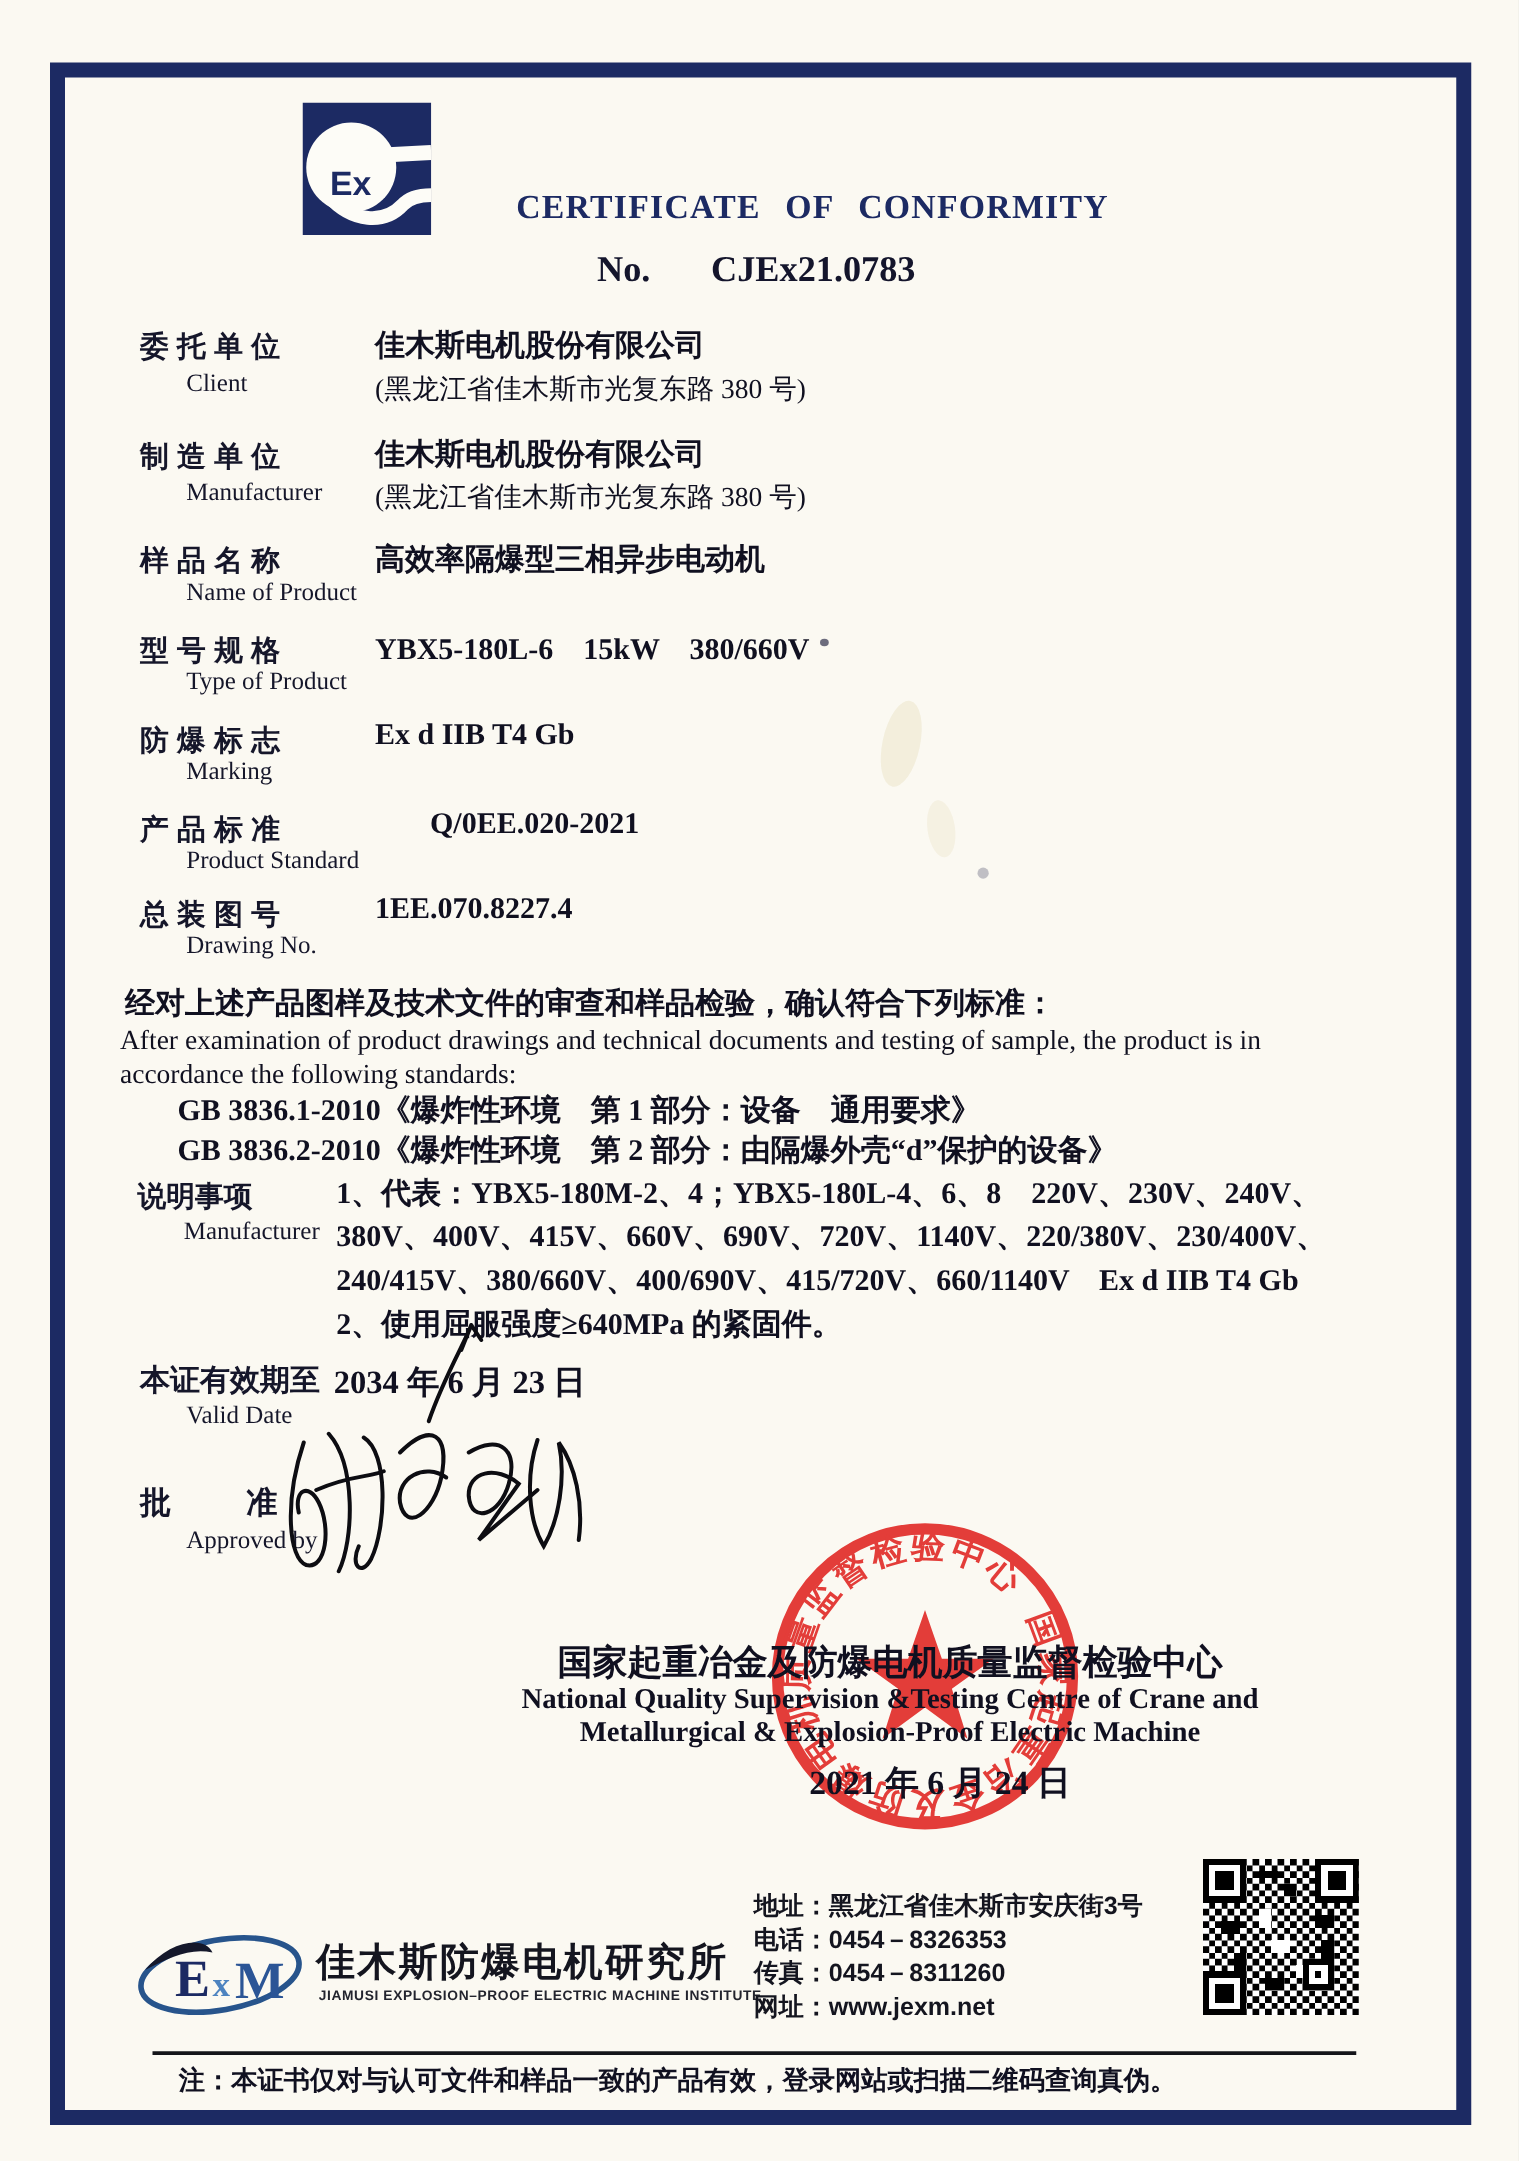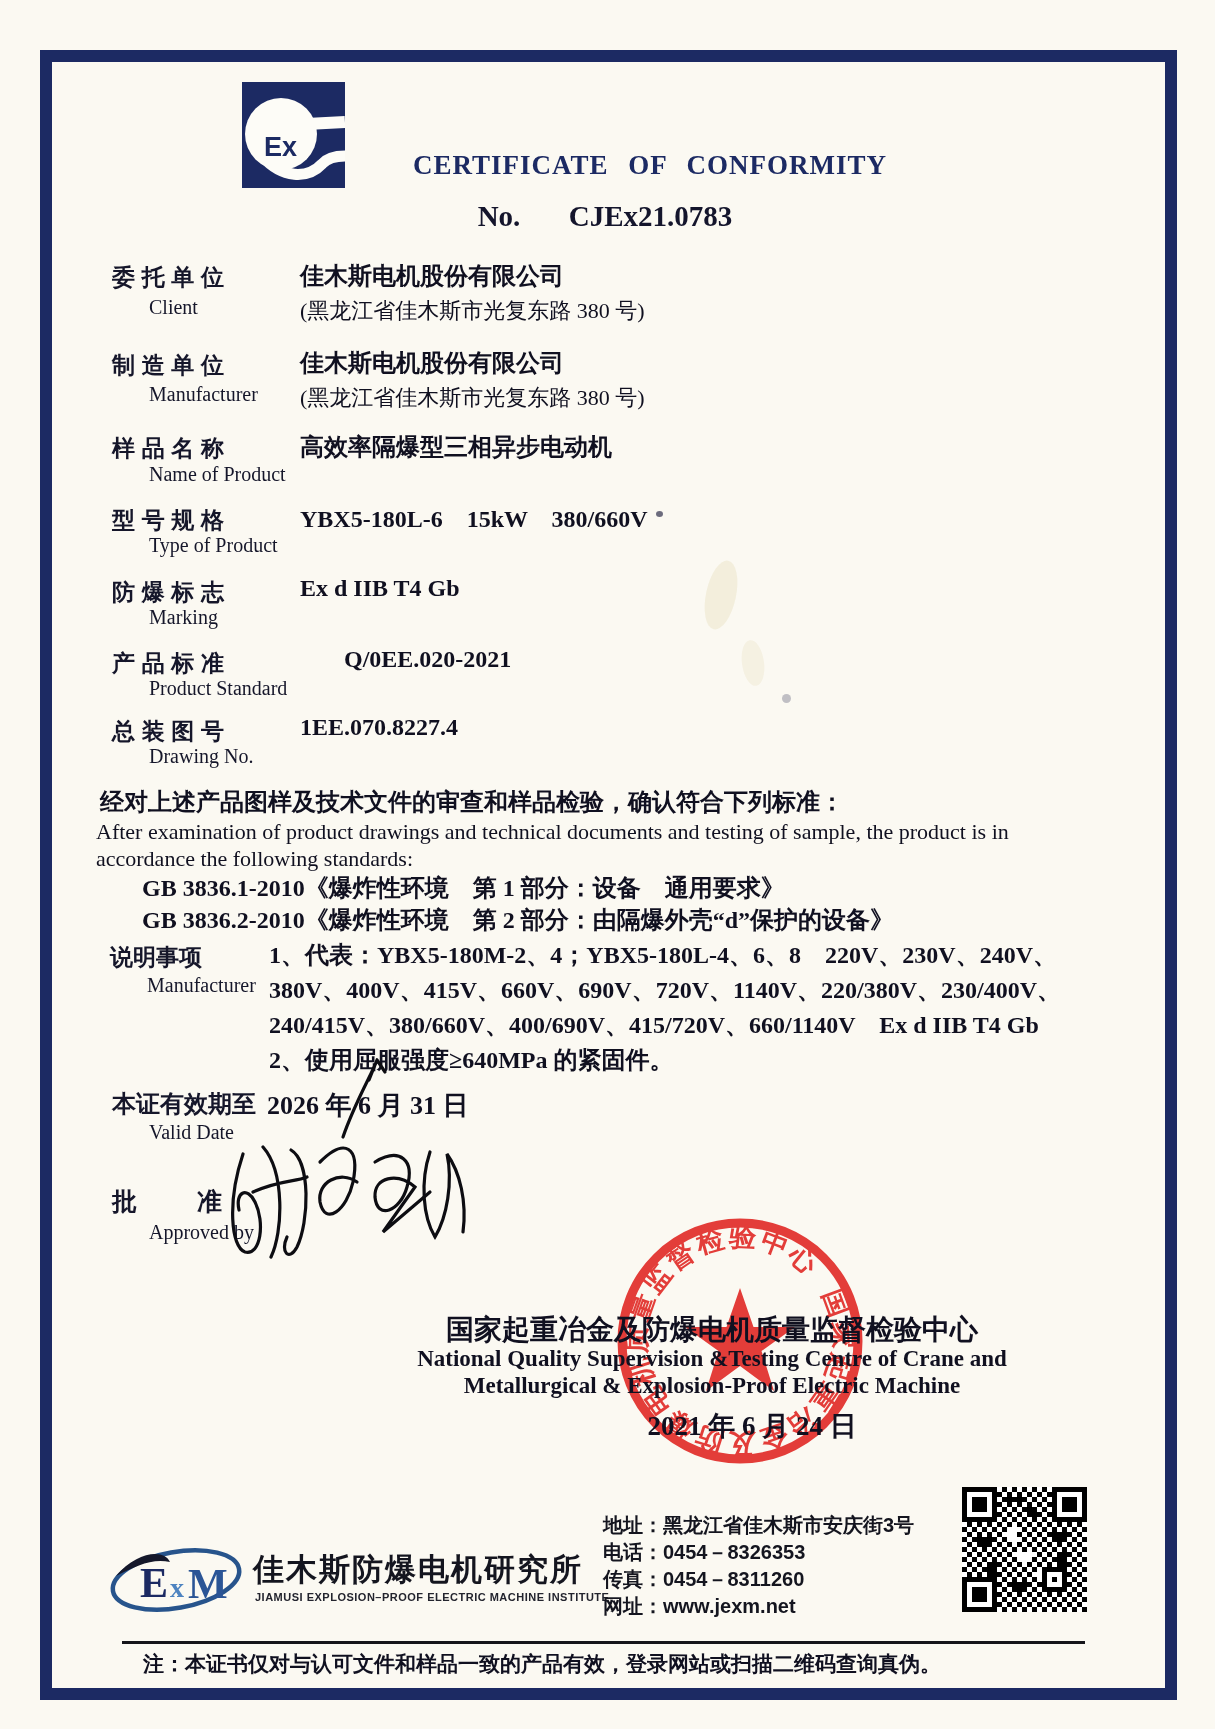--- a/index.html
+++ b/index.html
@@ -94,21 +94,21 @@
 
   <div class="abs cn-label" style="left:110px;top:942px;">说明事项</div>
   <div class="abs en-label" style="left:110px;top:974px;">Manufacturer</div>
   <div class="abs expl" style="left:237px;top:938px;">1、代表：YBX5-180M-2、4；YBX5-180L-4、6、8　220V、230V、240V、</div>
   <div class="abs expl" style="left:237px;top:973px;">380V、400V、415V、660V、690V、720V、1140V、220/380V、230/400V、</div>
   <div class="abs expl" style="left:237px;top:1008px;">240/415V、380/660V、400/690V、415/720V、660/1140V　Ex d IIB T4 Gb</div>
   <div class="abs expl" style="left:237px;top:1043px;">2、使用屈服强度≥640MPa 的紧固件。</div>
 
   <div class="abs cn-label" style="left:112px;top:1088px;font-size:24px;">本证有效期至</div>
   <div class="abs en-label" style="left:112px;top:1121px;">Valid Date</div>
-  <div class="abs value" style="left:267px;top:1088px;font-size:26px;">2026 年 6 月 31 日</div>
+  <div class="abs value" style="left:267px;top:1088px;font-size:26px;">2034 年 6 月 23 日</div>
 
   <div class="abs cn-label" style="left:112px;top:1185px;font-size:25px;"><span class="j4" style="width:110px;">批　　准</span></div>
   <div class="abs en-label" style="left:112px;top:1221px;">Approved by</div>
 
   <svg class="abs" style="left:225px;top:1042px;" width="260" height="235" viewBox="0 0 260 235">
     <g stroke="#0d0d12" stroke-width="3.2" fill="none" stroke-linecap="round">
       <path d="M18,112 C 2,160 6,205 20,210 C 36,214 40,180 30,160 C 22,144 10,150 14,168"></path>
       <path d="M38,105 C 60,130 58,190 46,215 M28,150 C 55,138 70,140 82,135"></path>
       <path d="M66,108 C 86,120 84,180 72,205 C 64,220 55,210 62,195"></path>
       <path d="M95,120 C 120,95 135,105 128,140 C 122,168 100,185 95,160 C 92,140 115,128 132,140"></path>

